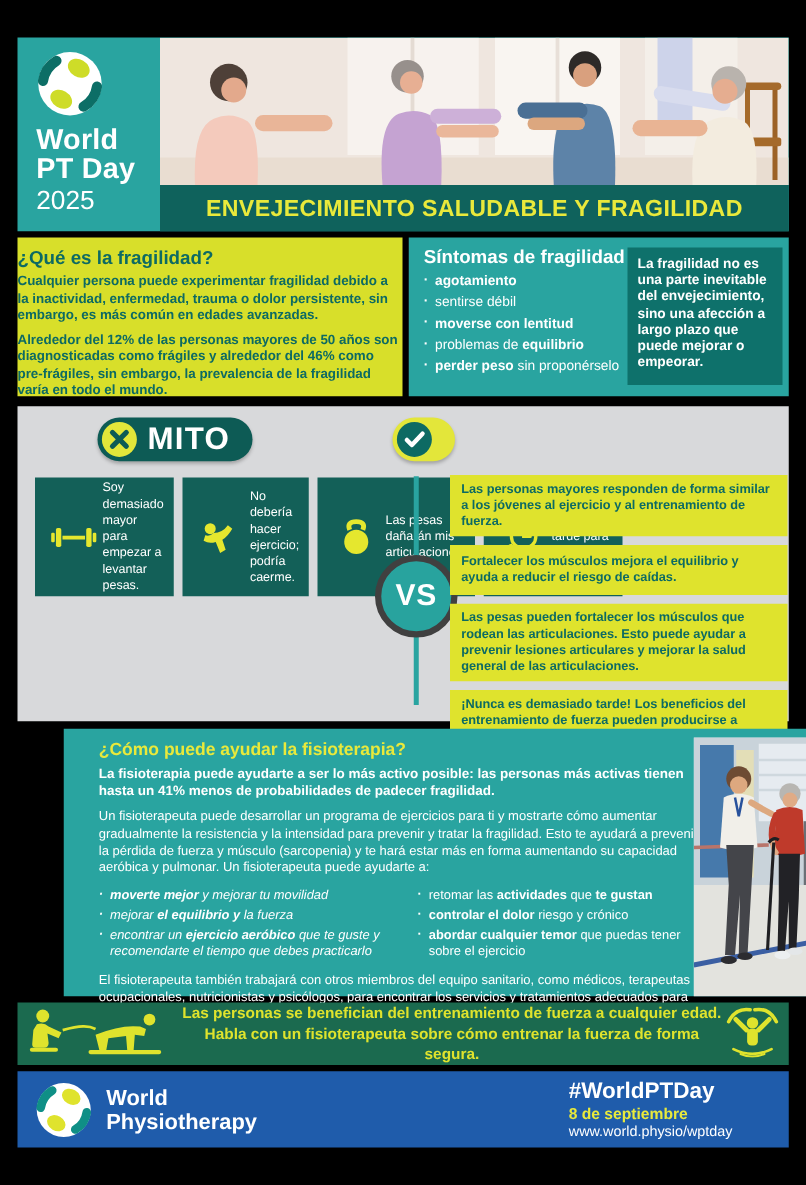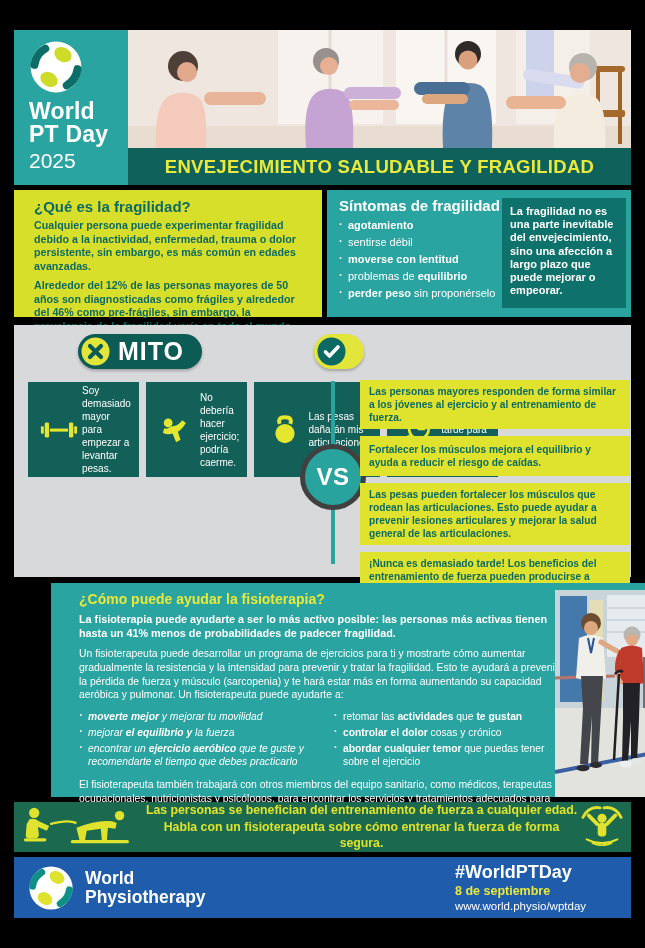--- a/index.html
+++ b/index.html
@@ -13,21 +13,21 @@
   .logo-mark{width:54px;height:54px;display:block;margin-bottom:6px;}
   .logo-line{font-size:23px;font-weight:800;line-height:1.02;letter-spacing:0.2px;}
   .logo-year{font-size:21px;font-weight:300;line-height:1.1;margin-top:2px;}
   .header-photo{position:absolute;left:114px;top:0;width:503px;height:118px;overflow:hidden;}
   .headline{position:absolute;left:114px;top:118px;width:503px;height:37px;background:#0f625c;
             display:flex;align-items:center;justify-content:center;}
   .headline span{color:#e9e93b;font-weight:800;font-size:18.5px;letter-spacing:0.3px;white-space:nowrap;}
 
   
   .sec1{position:absolute;top:190px;left:14px;width:617px;height:127px;}
-  .what-is{position:absolute;left:0;top:0;width:308px;height:127px;background:#d8df2a;padding:8px 20px;}
+  .what-is{position:absolute;left:0;top:0;width:308px;height:127px;background:#d8df2a;padding:8px 0;}
   .what-is h2{margin:0 0 4px 0;font-size:15px;color:#0d6a63;font-weight:800;}
   .what-is p{margin:0 0 6px 0;font-size:10.7px;line-height:1.27;color:#0d6a63;font-weight:700;}
   .symptoms{position:absolute;left:313px;top:0;width:304px;height:127px;background:#29a4a0;padding:7px 12px;}
   .symptoms h2{margin:0 0 3px 0;font-size:15px;color:#fff;font-weight:800;}
   .symptoms ul{list-style:none;margin:0;padding:0;width:162px;}
   .symptoms li{font-size:11px;color:#fff;margin:4.5px 0;padding-left:9px;position:relative;line-height:1.15;}
   .symptoms li::before{content:"·";position:absolute;left:0;top:-1px;font-weight:800;}
   .inevitable{position:absolute;right:5px;top:8px;width:124px;height:110px;background:#0e716b;
               color:#fff;font-weight:700;font-size:11px;line-height:1.2;padding:7px 8px;}
 
@@ -256,21 +256,21 @@
       <div class="intro-bold">La fisioterapia puede ayudarte a ser lo más activo posible: las personas más activas tienen hasta un 41% menos de probabilidades de padecer fragilidad.</div>
       <div class="intro">Un fisioterapeuta puede desarrollar un programa de ejercicios para ti y mostrarte cómo aumentar gradualmente la resistencia y la intensidad para prevenir y tratar la fragilidad. Esto te ayudará a prevenir la pérdida de fuerza y músculo (sarcopenia) y te hará estar más en forma aumentando su capacidad aeróbica y pulmonar. Un fisioterapeuta puede ayudarte a:</div>
       <div class="pcols">
         <ul class="pcol-l">
           <li><span style="font-weight: 700;">moverte mejor</span><span> y mejorar tu movilidad</span></li>
           <li><span>mejorar </span><span style="font-weight: 700;">el equilibrio y</span><span> la fuerza</span></li>
           <li><span>encontrar un </span><span style="font-weight: 700;">ejercicio aeróbico</span><span> que te guste y recomendarte el tiempo que debes practicarlo</span></li>
         </ul>
         <ul class="pcol-r">
           <li><span>retomar las </span><span style="font-weight: 700;">actividades</span><span> que </span><span style="font-weight: 700;">te gustan</span></li>
-          <li><span style="font-weight: 700;">controlar el dolor</span><span> cosas y crónico</span></li>
+          <li><span style="font-weight: 700;">controlar el dolor</span><span> riesgo y crónico</span></li>
           <li><span style="font-weight: 700;">abordar cualquier temor</span><span> que puedas tener sobre el ejercicio</span></li>
         </ul>
       </div>
       <div class="outro">El fisioterapeuta también trabajará con otros miembros del equipo sanitario, como médicos, terapeutas ocupacionales, nutricionistas y psicólogos, para encontrar los servicios y tratamientos adecuados para ti.</div>
     </div>
 
     <div class="physio-photo">
       <svg width="113" height="207" viewBox="0 0 113 207">
         <rect width="113" height="207" fill="#d8dee2"></rect>
         <rect x="0" y="0" width="113" height="118" fill="#c9d3da"></rect>

